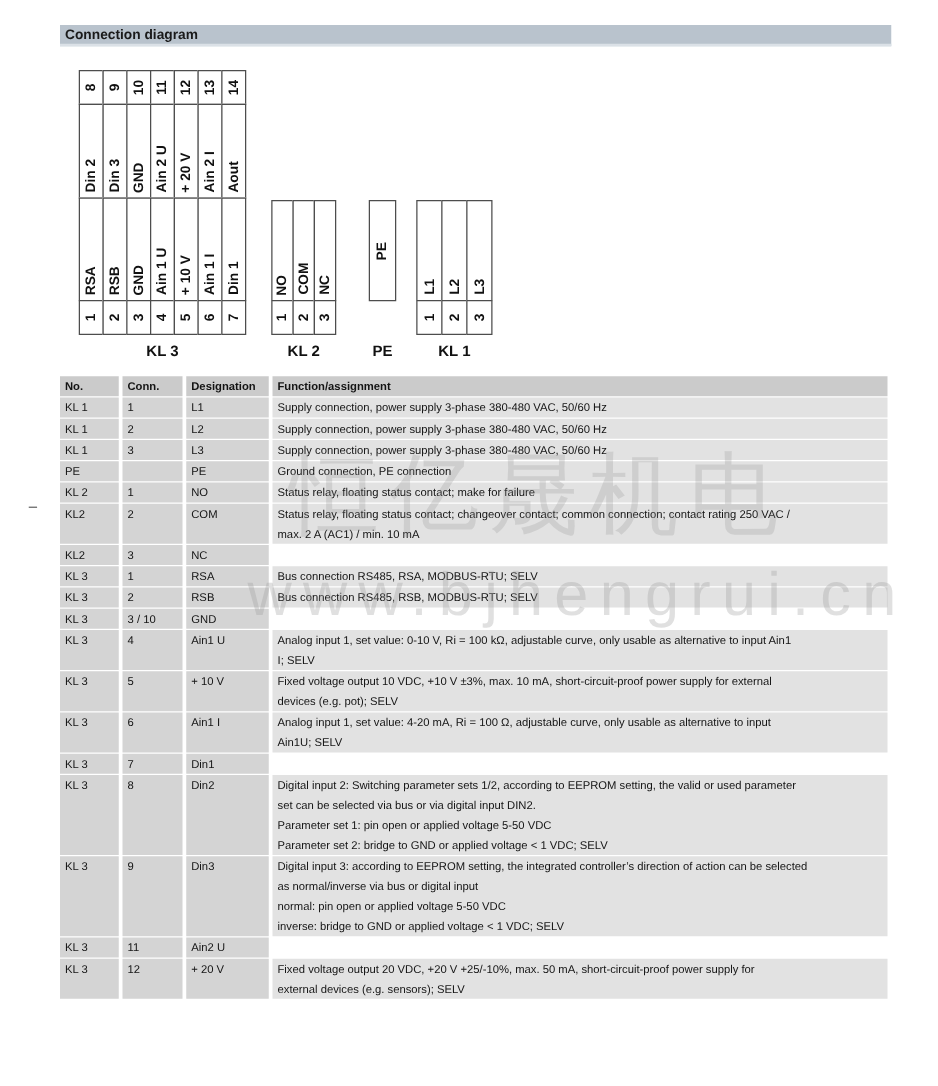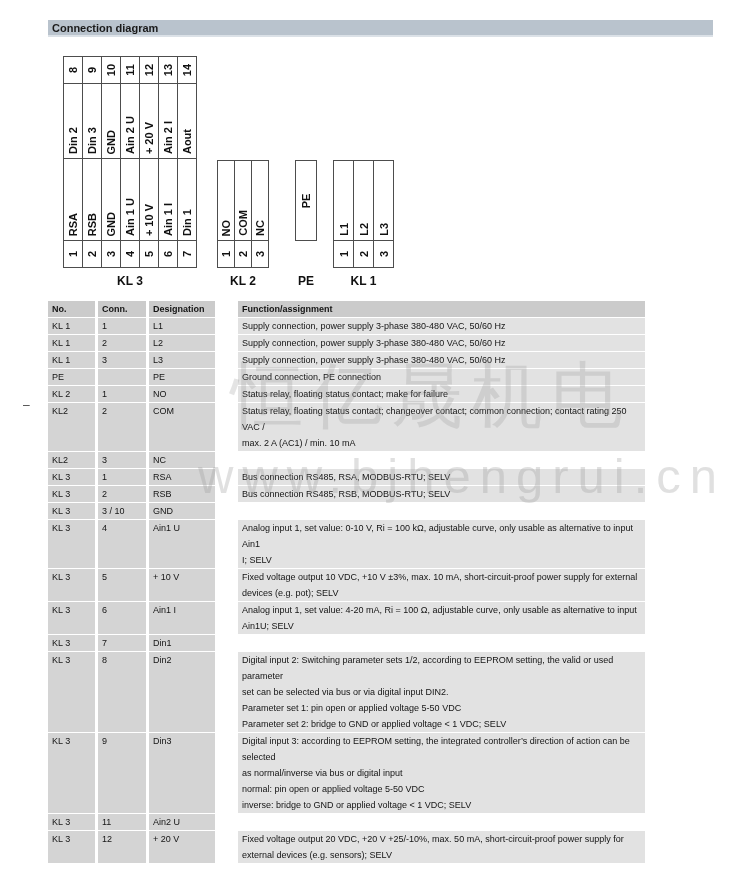--- a/index.html
+++ b/index.html
@@ -38,21 +38,21 @@
   
   .ctable{position:absolute;left:48px;top:301px;width:662px;}
   .trow{display:flex;margin-bottom:1px;}
   .tc{
     box-sizing:border-box;font-size:9px;line-height:16px;min-height:16px;
     padding:0 2px 0 4px;margin-right:3px;white-space:pre-line;color:#141414;
   }
   .tc.no{width:47px;background:#d4d4d4;}
   .tc.conn{width:48px;background:#d4d4d4;}
   .tc.des{width:66px;background:#d4d4d4;}
-  .tc.fn{width:407px;background:#e2e2e2;margin-right:0;margin-left:20px;}
+  .tc.fn{width:492px;background:#e2e2e2;margin-right:0;}
   .trow.thead .tc{background:#cbcbcb;font-weight:bold;}
   
   .wm{position:absolute;pointer-events:none;z-index:5;white-space:nowrap;}
   .wm-cjk{
     left:231px;top:348px;font-size:72px;font-weight:normal;
     color:#8a8a8a;opacity:.22;letter-spacing:8px;
   }
   .wm-url{
     left:198px;top:448px;font-size:49px;font-weight:normal;
     color:#9a9a9a;opacity:.30;letter-spacing:9px;text-align:center;

